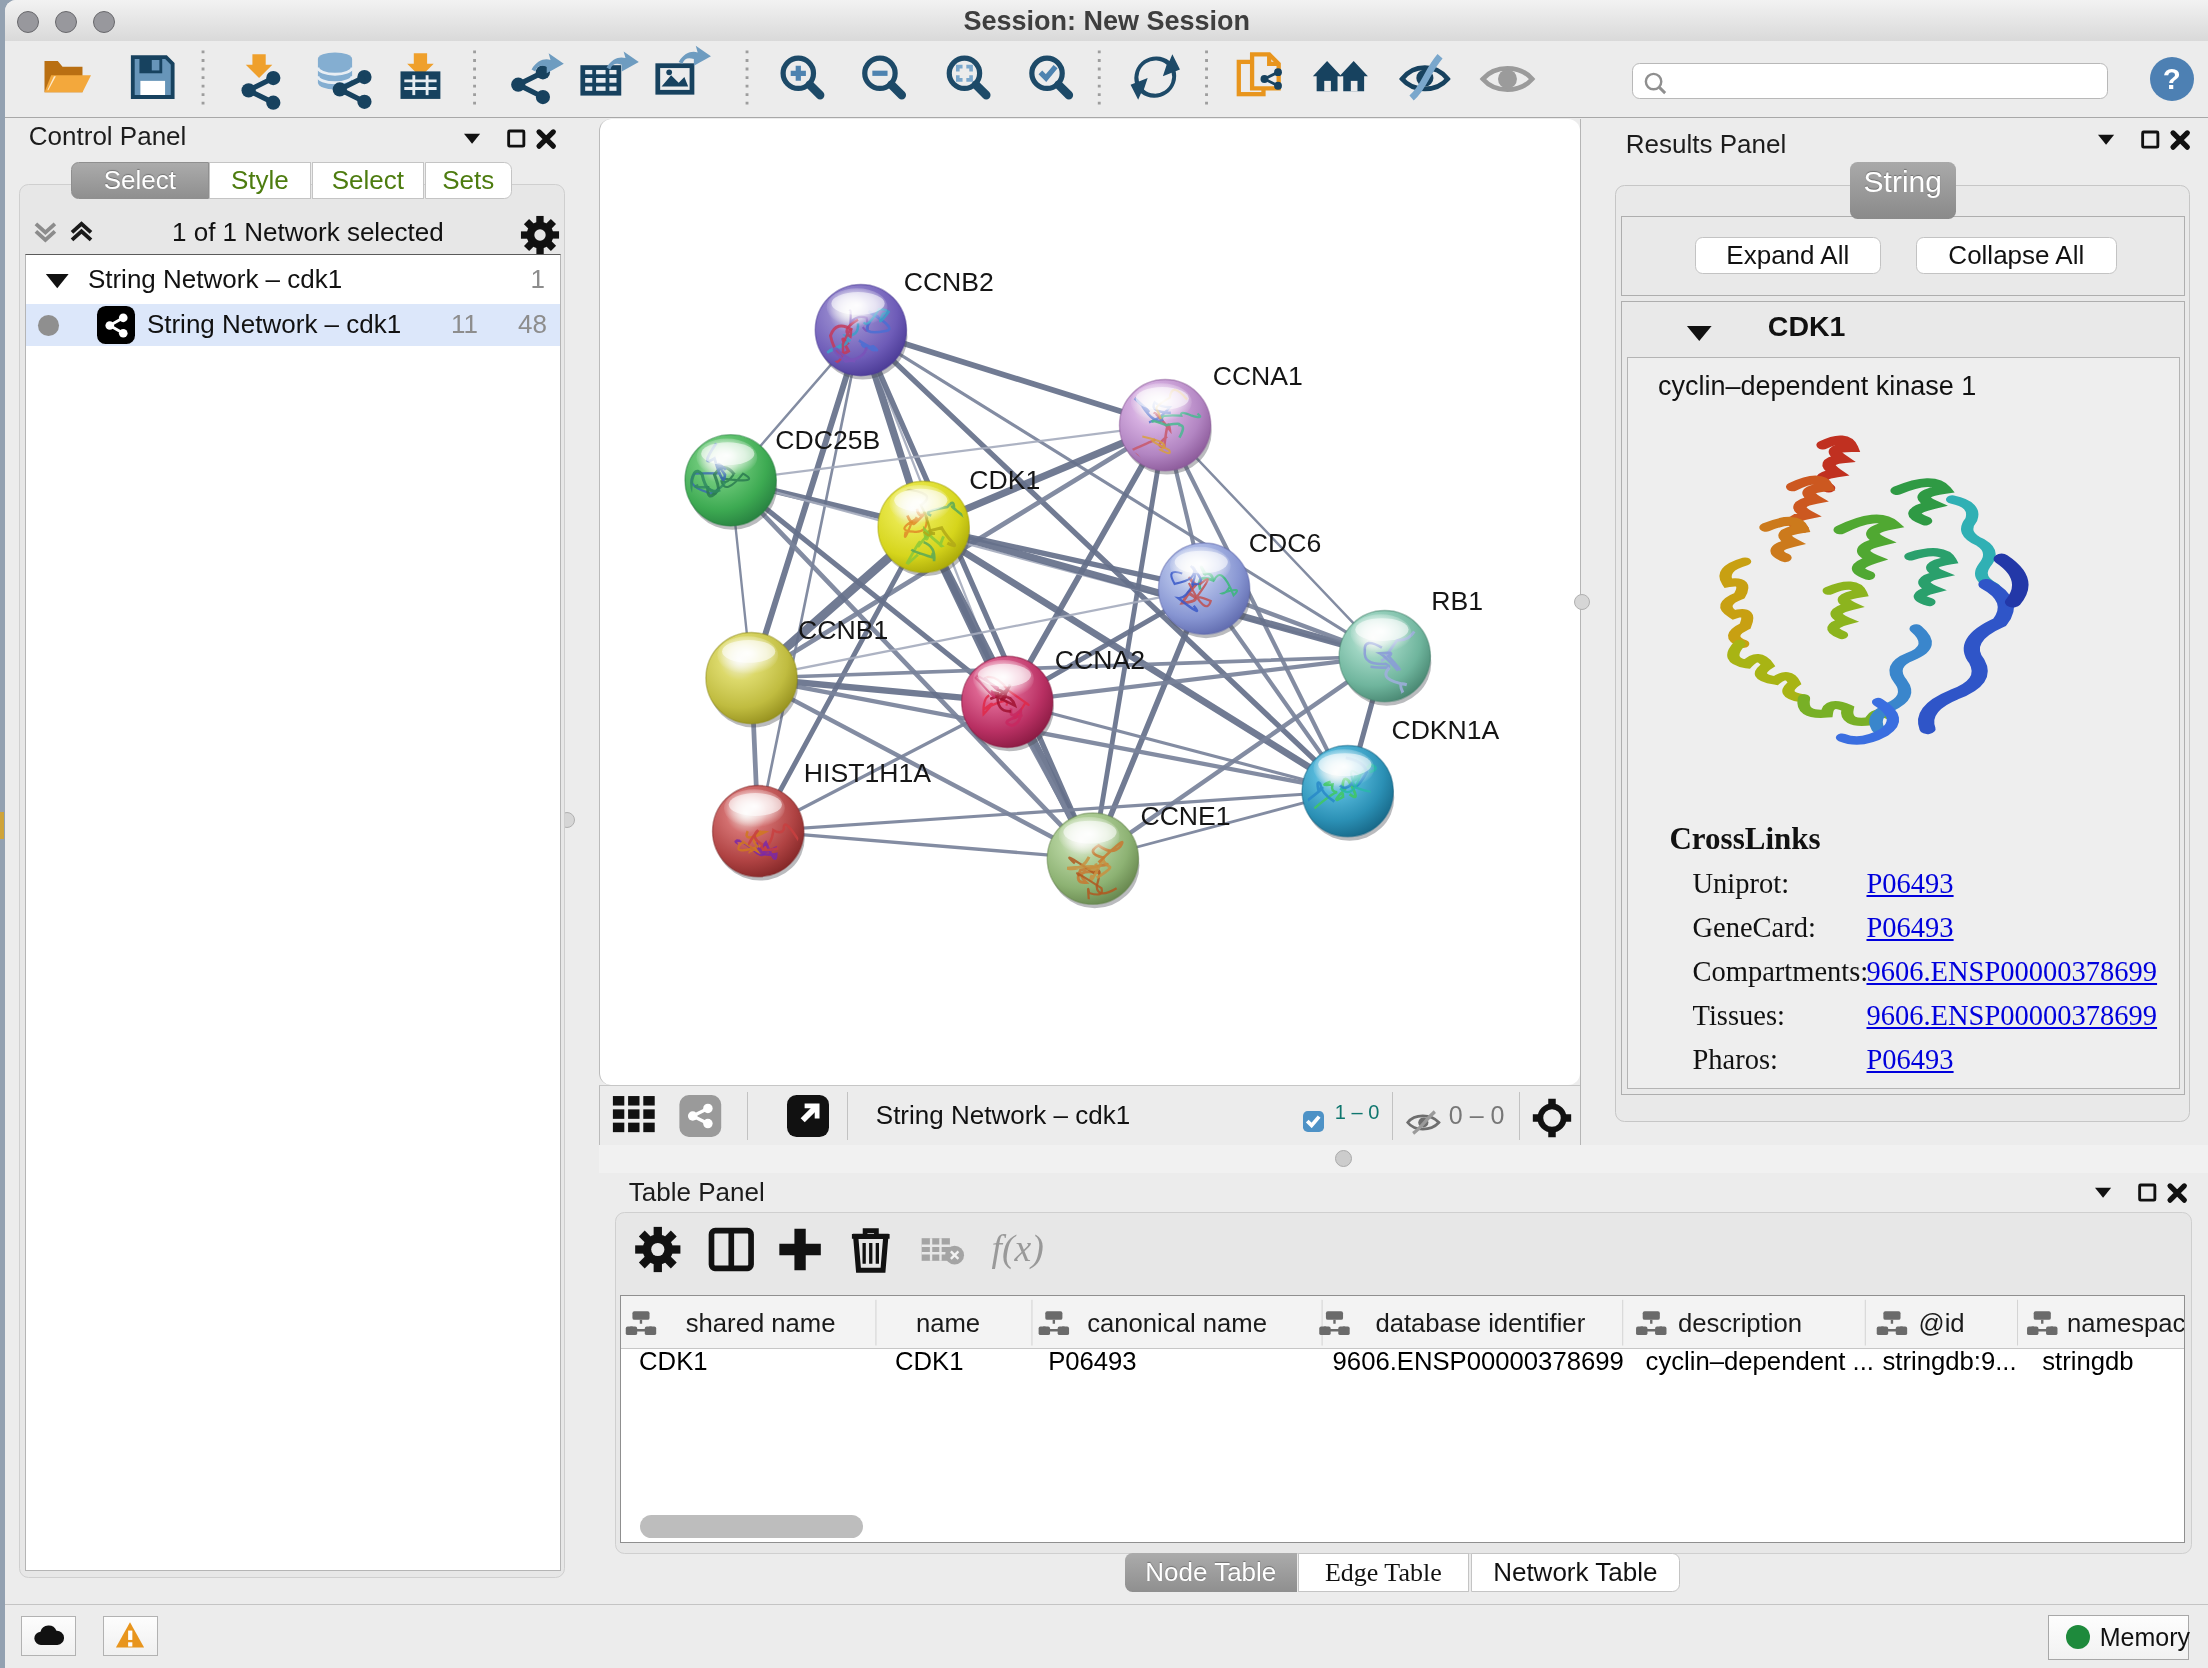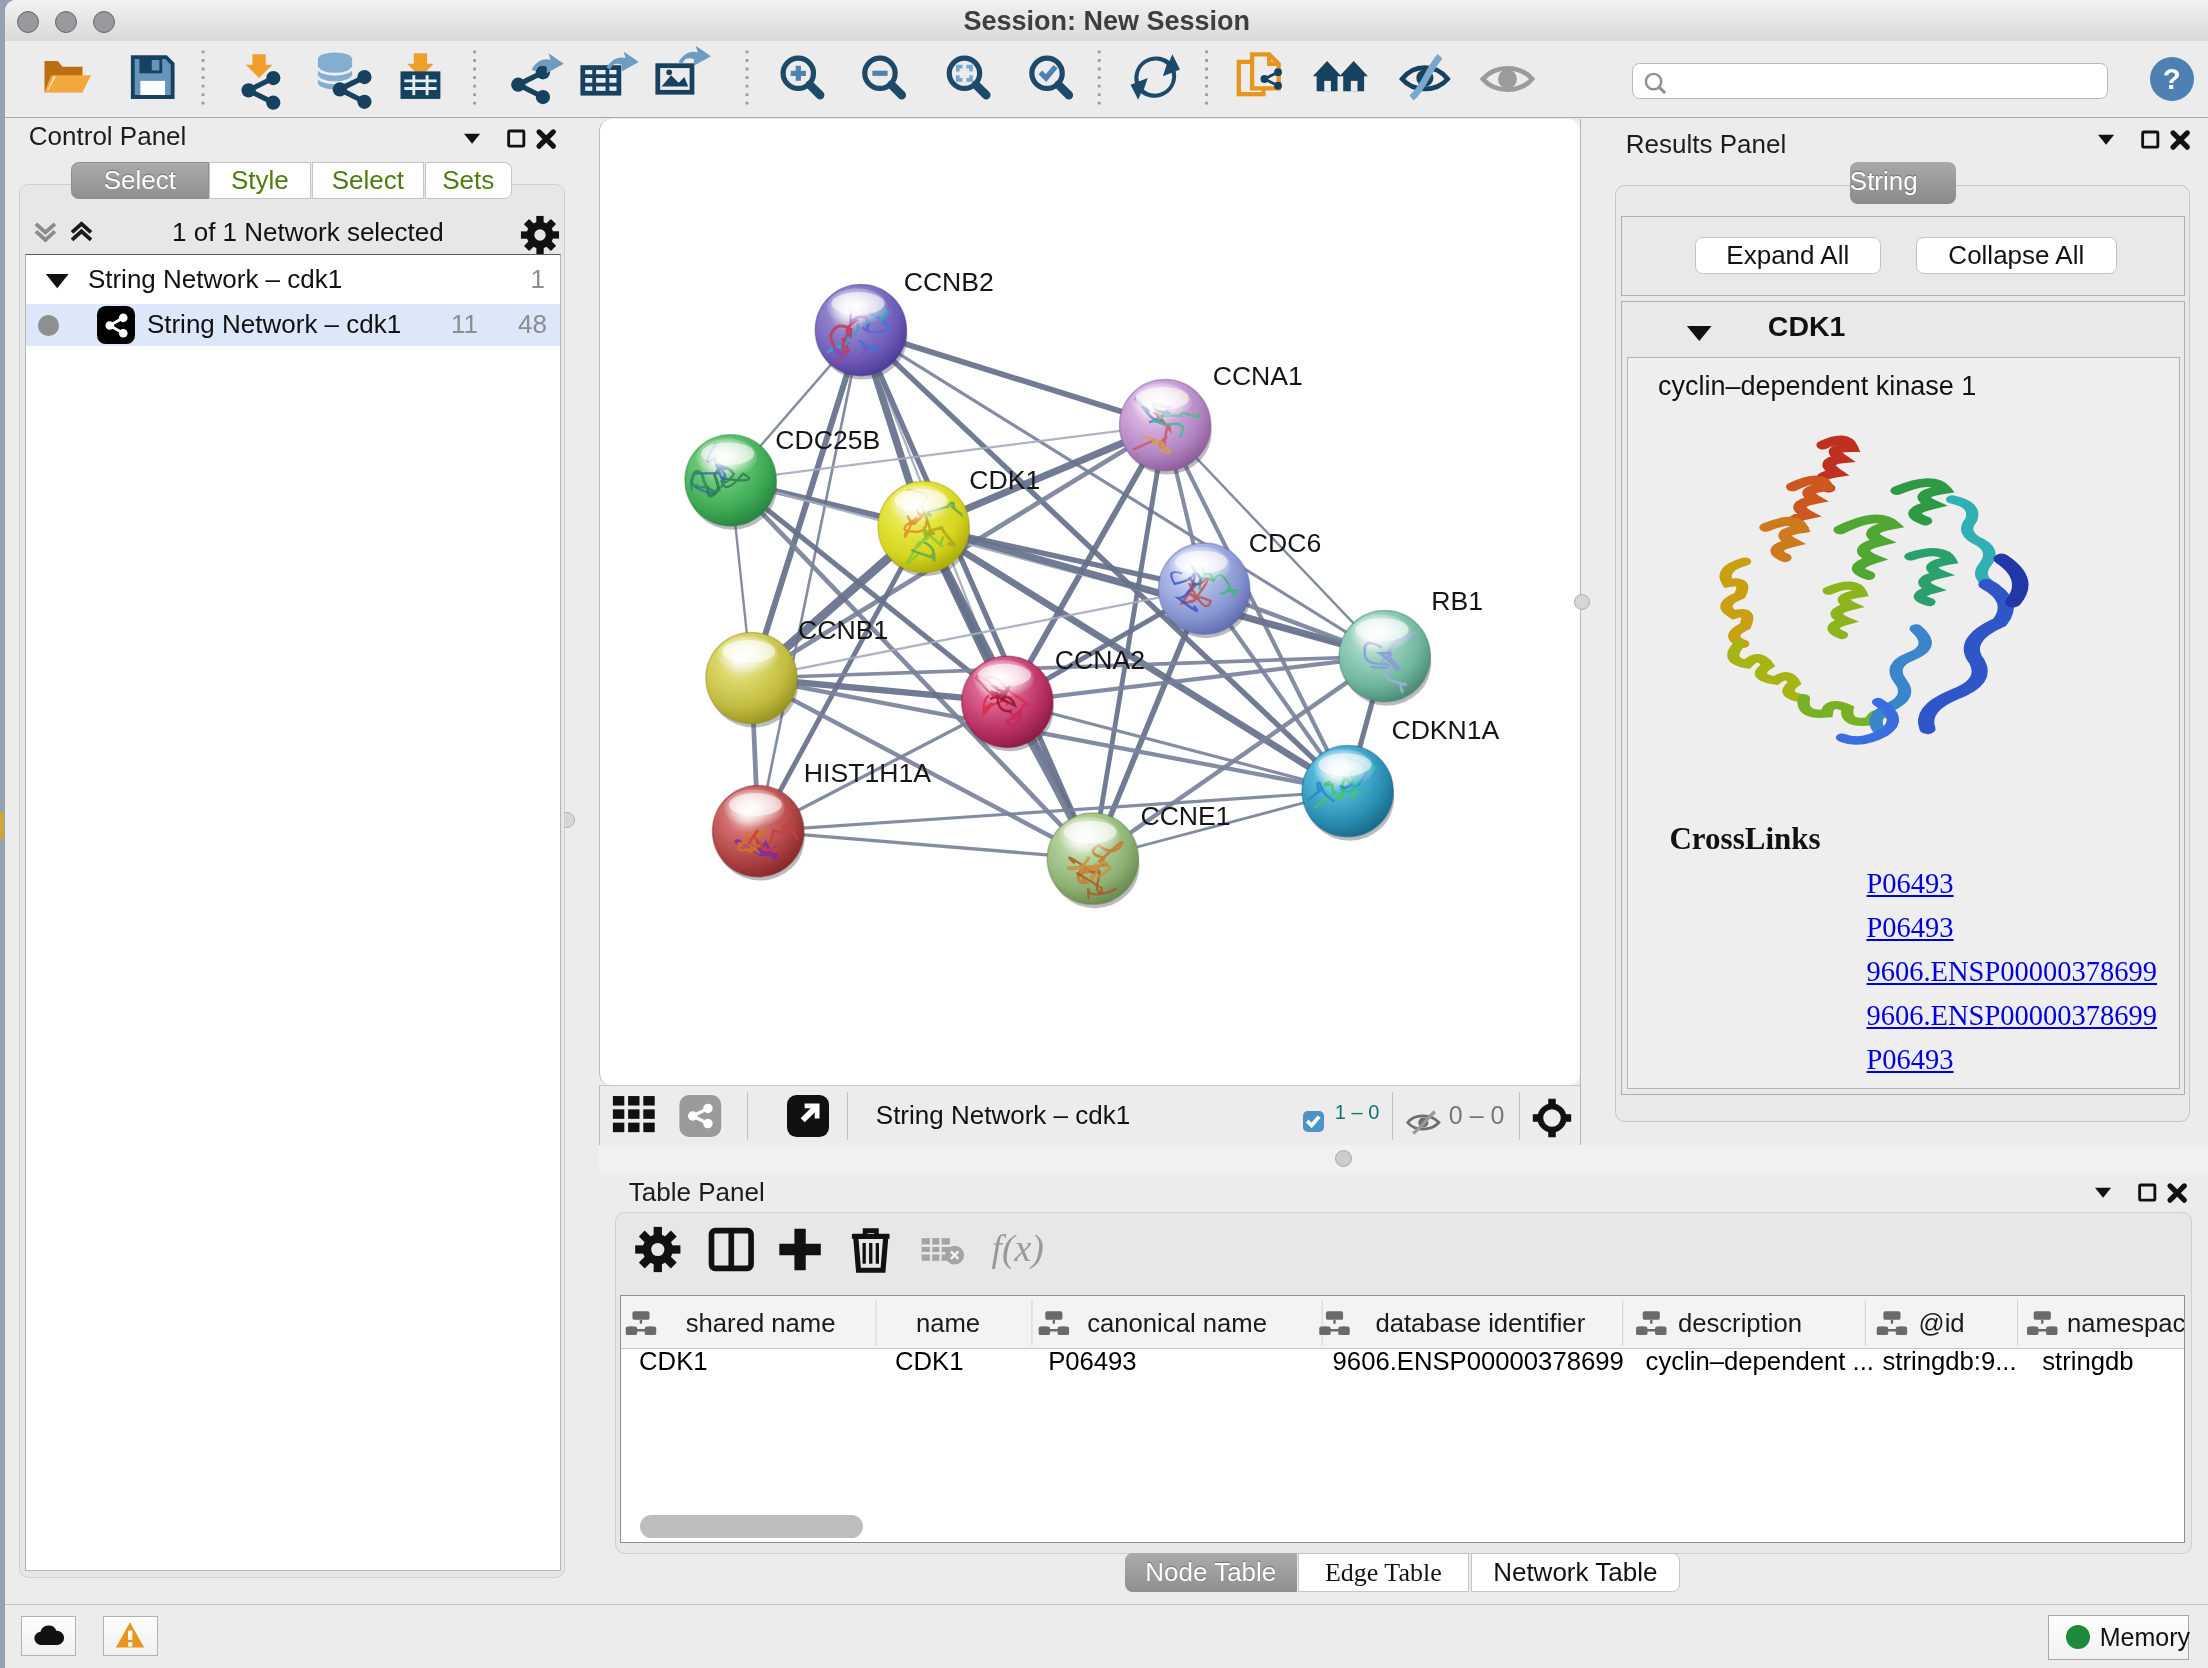--- a/index.html
+++ b/index.html
@@ -608,21 +608,21 @@
         </g>
     </svg>
   </div>
   <div id="results">
     <div class="abs" style="left:45px;top:9.5px;font-size:26px;color:#1c1c1c;">Results Panel</div>
     <svg class="abs" style="left:517px;top:8.6px;" width="95" height="25" viewBox="0 0 100 26">
       <path d="M0 7 L17 7 L8.5 17.5 Z" fill="#111"></path>
       <rect x="47" y="4" width="16" height="16" fill="none" stroke="#111" stroke-width="3" rx="1"></rect>
       <path d="M79 5 L94 20 M94 5 L79 20" stroke="#111" stroke-width="5.5" stroke-linecap="round"></path>
     </svg>
-    <div class="abs" style="z-index:3;left:269px;top:43px;width:106px;height:42px;background:linear-gradient(#a9a9a9,#8a8a8a);border-radius:7.6px;color:#fff;text-align:left;line-height:39px;font-size:26px;text-shadow:0 -1px 1px rgba(0,0,0,.3);">String</div>
+    <div class="abs" style="z-index:3;left:269px;top:43px;width:106px;height:57px;background:linear-gradient(#a9a9a9,#8a8a8a);border-radius:7.6px;color:#fff;text-align:center;line-height:39px;font-size:30px;text-shadow:0 -1px 1px rgba(0,0,0,.3);">String</div>
     <div class="abs" style="left:34px;top:66px;width:575px;height:937px;background:#e9e9e9;border:1px solid #c6c6c6;border-radius:9.5px;"></div>
     <div class="abs" style="left:40px;top:97px;width:564px;height:80px;border:1.9px solid #aeaeae;background:#e9e9e9;">
       <div class="abs" style="left:73px;top:20px;width:186px;height:37px;background:#fff;border:1px solid #c3c3c3;border-radius:7.6px;text-align:center;line-height:35px;font-size:26px;">Expand All</div>
       <div class="abs" style="left:294px;top:20px;width:201px;height:37px;background:#fff;border:1px solid #c3c3c3;border-radius:7.6px;text-align:center;line-height:35px;font-size:26px;">Collapse All</div>
     </div>
     <div class="abs" style="left:40px;top:182px;width:564px;height:794px;border:1.9px solid #aeaeae;background:#e9e9e9;">
       <svg class="abs" style="left:63px;top:21px;" width="28.5" height="21" viewBox="0 0 30 22">
           <path d="M2 3 L28 3 L15 19 Z" fill="#111"></path>
         </svg>
       <div class="abs" style="left:146px;top:7.6px;font-size:28.5px;font-weight:bold;">CDK1</div>
@@ -641,20 +641,23 @@
             <path d="M238 102 q38 -24 50 -2 q-36 8 -12 24 q-34 12 -8 26" stroke="#2f9a44" stroke-width="14"></path>
             <path d="M252 206 q34 -16 42 6 q-32 8 -10 22 q-30 10 -8 24 q-26 10 -4 20" stroke="#2aa06c" stroke-width="13"></path>
             <path d="M296 116 q26 8 20 32 q-12 22 10 36 q16 14 4 36 q-10 20 10 34" stroke="#30b0b4" stroke-width="13"></path>
             <path d="M258 320 q22 28 -6 44 q-24 14 -10 40 q12 24 -12 40 q-20 14 -12 34" stroke="#3a86cc" stroke-width="14"></path>
             <path d="M332 250 q32 26 14 60 q-42 28 -24 62 q12 32 -24 52 q-36 22 -28 54" stroke="#2f55c8" stroke-width="17"></path>
             <path d="M348 210 q32 32 12 68" stroke="#2338a8" stroke-width="17"></path>
             <path d="M218 436 q28 26 6 48 q-24 20 -44 8" stroke="#3a6ee0" stroke-width="13"></path>
           </g>
         </svg>
         <div class="abs" style="left:41px;top:463px;font-family:'Liberation Serif',serif;font-size:31px;font-weight:bold;">CrossLinks</div>
+        <div class="abs" style="left:64px;top:504px;font-family:'Liberation Serif',serif;font-size:28.5px;line-height:44px;">
+          Uniprot:<br>GeneCard:<br>Compartments:<br>Tissues:<br>Pharos:
+        </div>
         <div class="abs" style="left:238px;top:504px;font-family:'Liberation Serif',serif;font-size:28.5px;line-height:44px;">
           <span class="glink">P06493</span><br><span class="glink">P06493</span><br><span class="glink">9606.ENSP00000378699</span><br><span class="glink">9606.ENSP00000378699</span><br><span class="glink">P06493</span>
         </div>
       </div>
     </div>
   </div>
   <div id="splitter"></div>
   <div id="tablepanel">
     <div class="abs" style="left:30px;top:3.8px;font-size:26px;color:#1c1c1c;">Table Panel</div>
     <svg class="abs" style="left:1496px;top:7.6px;" width="95" height="25" viewBox="0 0 100 26">

